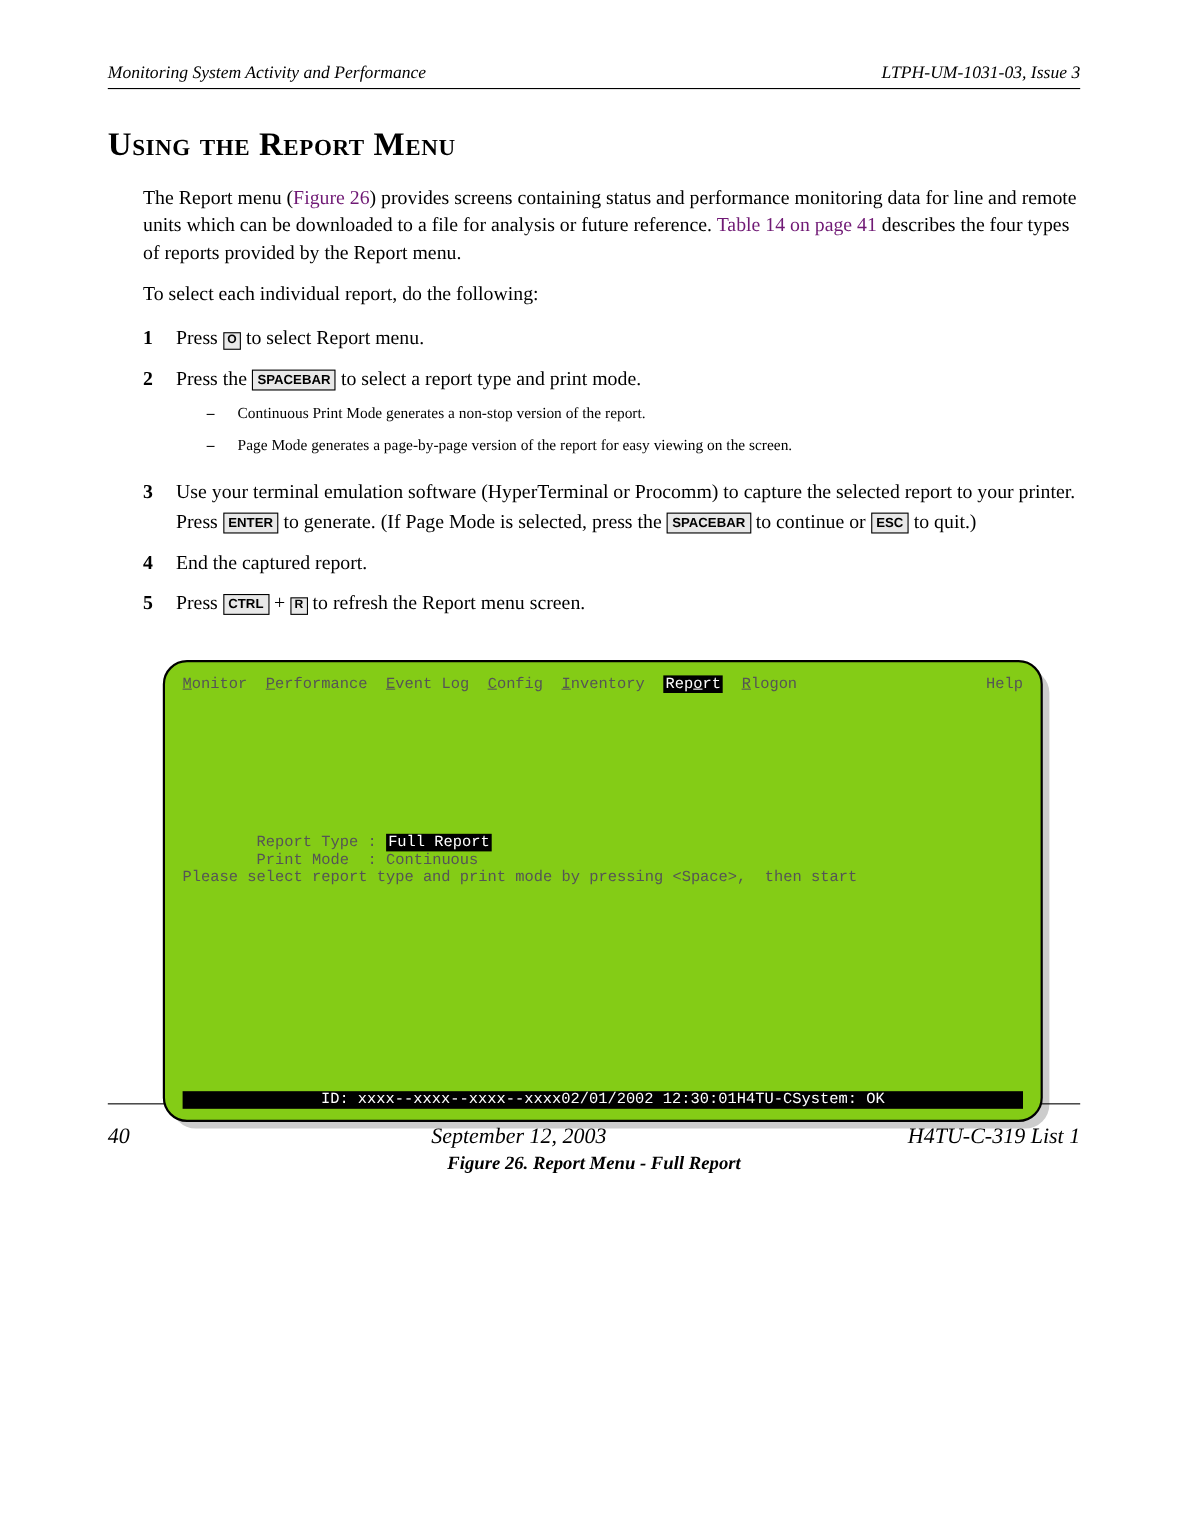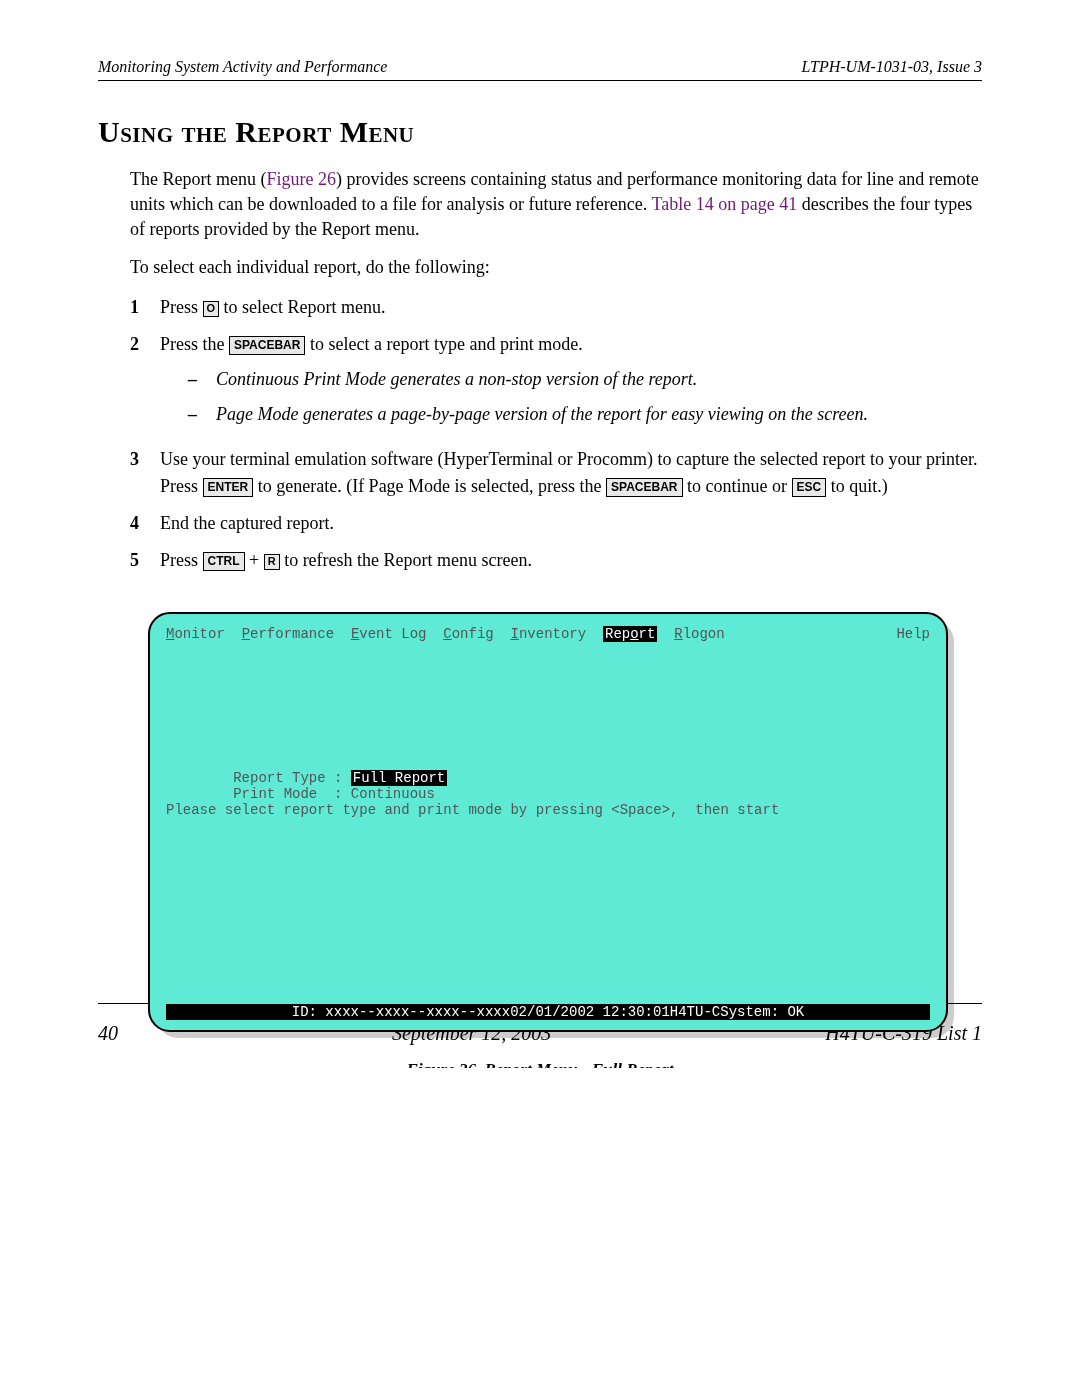--- a/index.html
+++ b/index.html
@@ -61,22 +61,21 @@
   }
   .sub-bullets {
     list-style: none;
     padding: 0;
     margin: 8px 0 4px 28px;
   }
   .sub-bullets li {
     position: relative;
     padding-left: 28px;
     margin-bottom: 8px;
-    font-size: 18px;
-    font-style: italic;
+    font-size: 14px;
   }
   .sub-bullets li::before {
     content: "–";
     position: absolute;
     left: 0;
     font-weight: bold;
   }
   .keycap {
     display: inline-block;
     border: 1px solid #000;
@@ -104,21 +103,21 @@
     top: 8px; left: 8px; right: -6px; bottom: -6px;
     background: #ccc;
     border-radius: 22px;
     z-index: 0;
   }
   .term {
     position: relative;
     z-index: 1;
     border: 2px solid #000;
     border-radius: 22px;
-    background: #5eead4;
+    background: #84cc16;
     height: 420px;
     font-family: "Courier New", Courier, monospace;
     font-size: 14px;
     overflow: hidden;
     box-sizing: border-box;
     padding: 12px 16px 0 16px;
     color: #555;
   }
   .term .menubar {
     display: flex;

